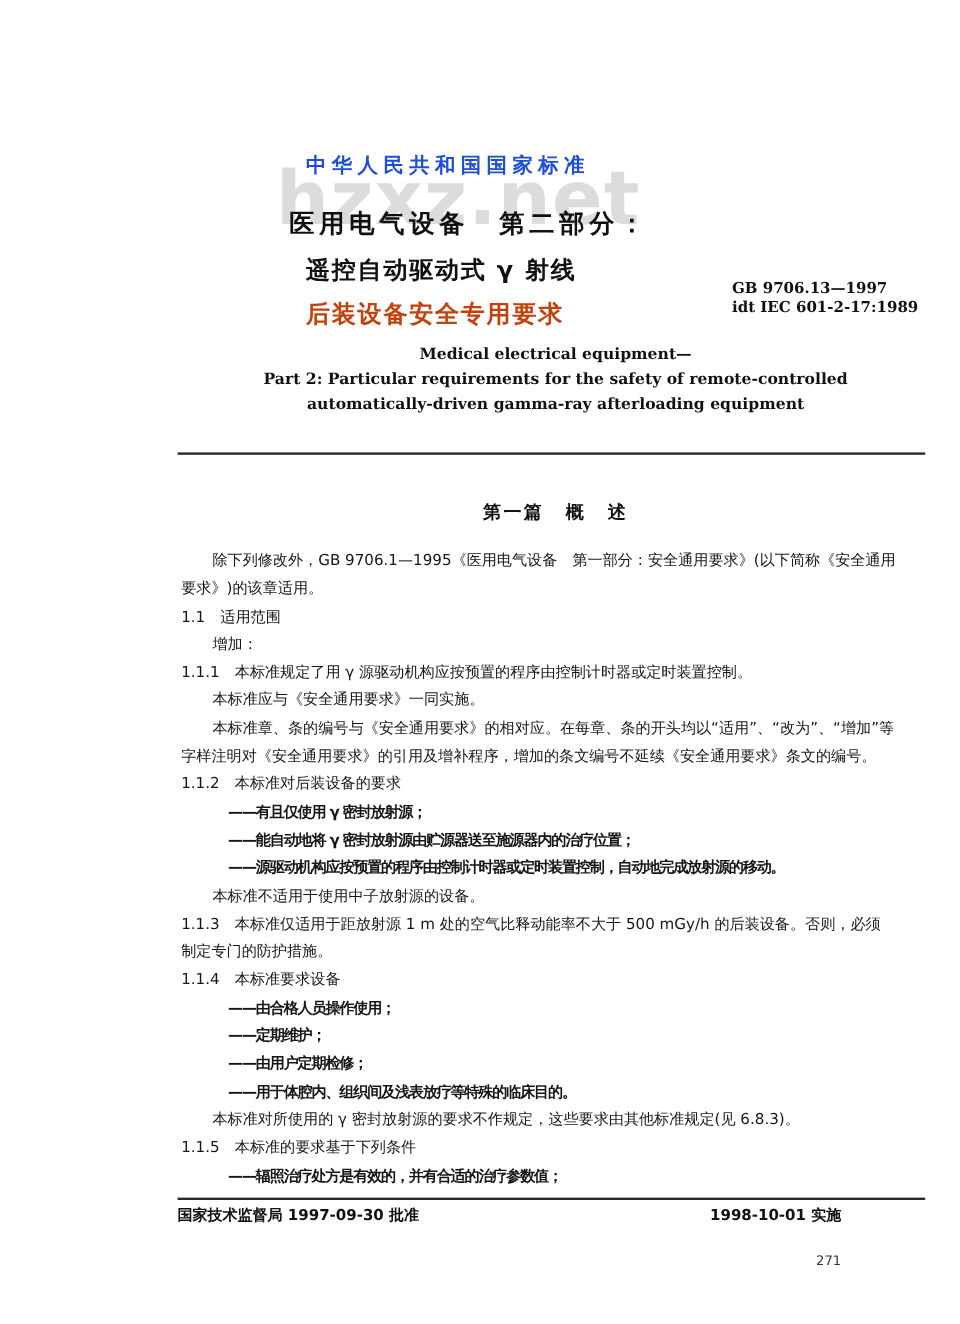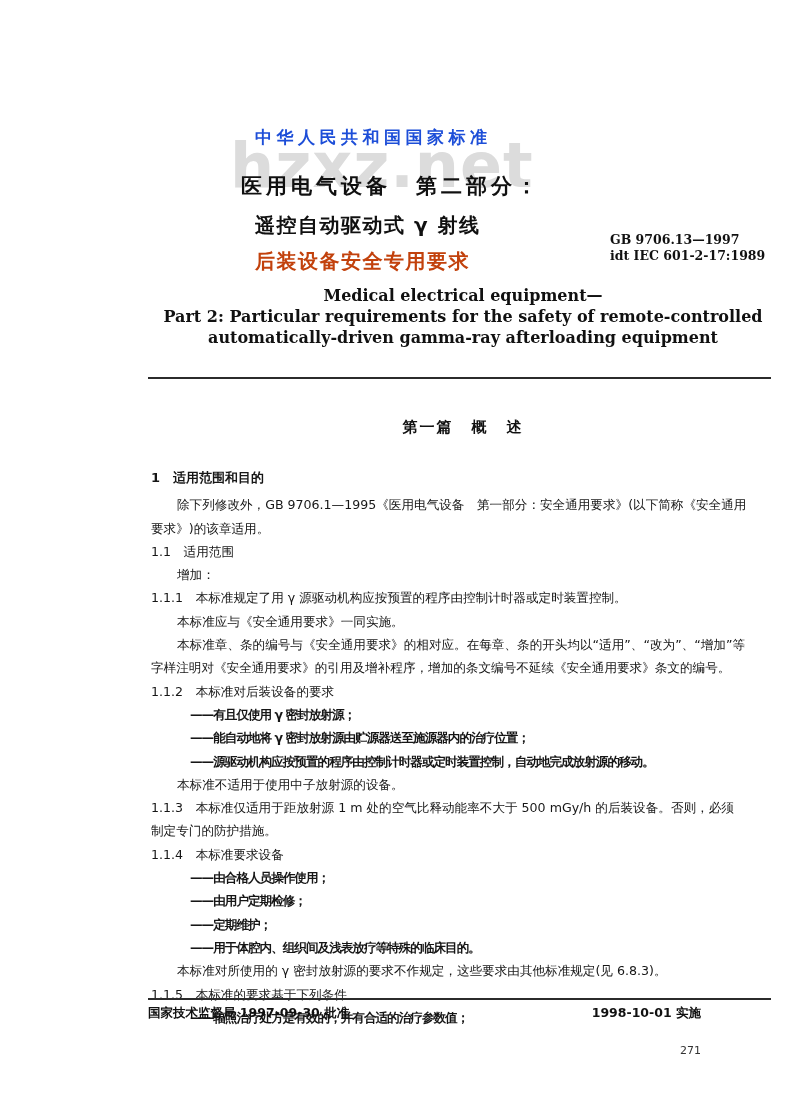--- a/index.html
+++ b/index.html
@@ -103,21 +103,21 @@
   }
 
   .title-en {
     position: absolute;
     left: 100px;
     top: 285px;
     width: 630px;
     text-align: center;
     font-family: "DejaVu Serif", "Liberation Serif", serif;
     font-weight: bold;
-    font-size: 16px;
+    font-size: 13px;
     line-height: 21px;
     color: #111111;
   }
 
   
   .rule-top {
     position: absolute;
     left: 100px;
     top: 377px;
     width: 630px;
@@ -231,21 +231,20 @@
   </div>
 
   <div class="rule-top"></div>
 
   <div class="section-title">
     <span>第一篇</span><span class="gap"></span><span>概</span><span class="gap"></span><span>述</span>
   </div>
 
   <div class="body">
 
-    <p class="h-clause ind-0">1　适用范围和目的</p>
     <p class="ind-1">除下列修改外，GB 9706.1—1995《医用电气设备　第一部分：安全通用要求》(以下简称《安全通用</p>
     <p class="ind-0">要求》)的该章适用。</p>
 
     <p class="ind-0">1.1　适用范围</p>
     <p class="ind-1">增加：</p>
 
     <p class="ind-0">1.1.1　本标准规定了用 γ 源驱动机构应按预置的程序由控制计时器或定时装置控制。</p>
     <p class="ind-1">本标准应与《安全通用要求》一同实施。</p>
     <p class="ind-1">本标准章、条的编号与《安全通用要求》的相对应。在每章、条的开头均以“适用”、“改为”、“增加”等</p>
     <p class="ind-0">字样注明对《安全通用要求》的引用及增补程序，增加的条文编号不延续《安全通用要求》条文的编号。</p>
@@ -254,22 +253,22 @@
     <p class="ind-2 dash">——有且仅使用 γ 密封放射源；</p>
     <p class="ind-2 dash">——能自动地将 γ 密封放射源由贮源器送至施源器内的治疗位置；</p>
     <p class="ind-2 dash">——源驱动机构应按预置的程序由控制计时器或定时装置控制，自动地完成放射源的移动。</p>
     <p class="ind-1">本标准不适用于使用中子放射源的设备。</p>
 
     <p class="ind-0">1.1.3　本标准仅适用于距放射源 1 m 处的空气比释动能率不大于 500 mGy/h 的后装设备。否则，必须</p>
     <p class="ind-0">制定专门的防护措施。</p>
 
     <p class="ind-0">1.1.4　本标准要求设备</p>
     <p class="ind-2 dash">——由合格人员操作使用；</p>
+    <p class="ind-2 dash">——定期维护；</p>
     <p class="ind-2 dash">——由用户定期检修；</p>
-    <p class="ind-2 dash">——定期维护；</p>
     <p class="ind-2 dash">——用于体腔内、组织间及浅表放疗等特殊的临床目的。</p>
     <p class="ind-1">本标准对所使用的 γ 密封放射源的要求不作规定，这些要求由其他标准规定(见 6.8.3)。</p>
 
     <p class="ind-0">1.1.5　本标准的要求基于下列条件</p>
     <p class="ind-2 dash">——辐照治疗处方是有效的，并有合适的治疗参数值；</p>
 
   </div>
 
   <div class="rule-footer"></div>
 

